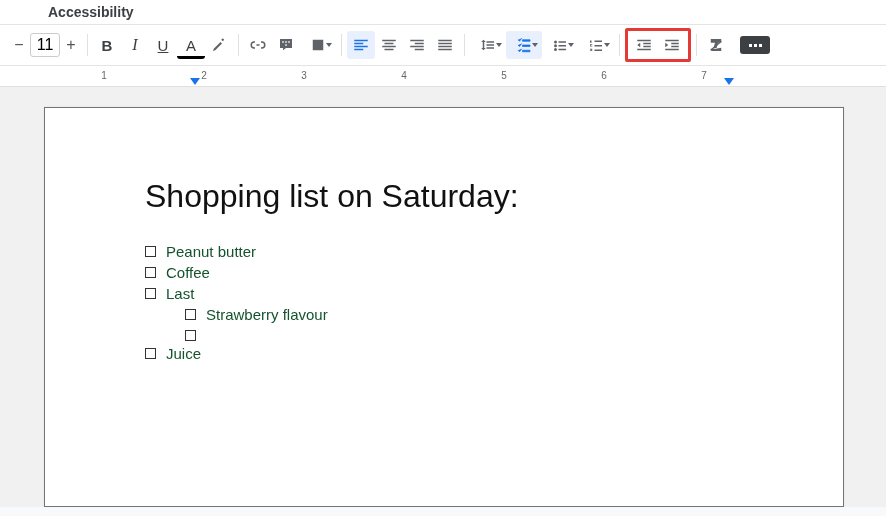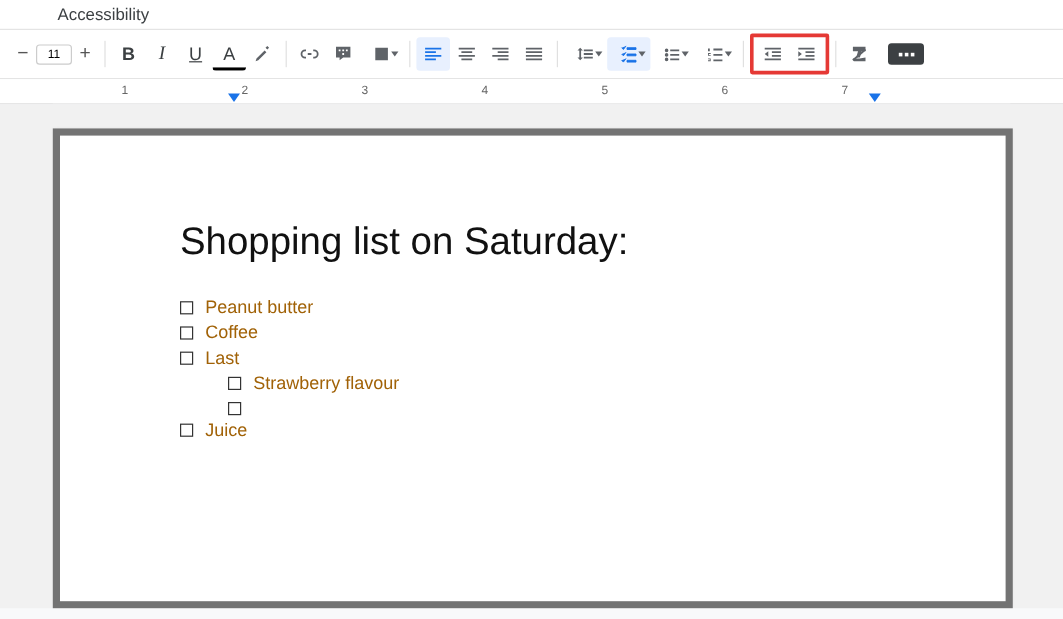--- a/index.html
+++ b/index.html
@@ -12,21 +12,21 @@
   }
   
   .menubar {
     display: flex;
     align-items: center;
     padding: 4px 12px 4px 48px;
     font-size: 14px;
     color: #3c4043;
     background: #fff;
   }
-  .menubar .menu-item { margin-right: 28px; cursor: default; }
+  .menubar .menu-item { margin-right: 28px; cursor: default; font-weight: bold; }
   .menubar .history {
     color: #777;
     text-decoration: underline;
     cursor: pointer;
   }
   
   .toolbar {
     display: flex;
     align-items: center;
     padding: 3px 8px;
@@ -68,21 +68,21 @@
   .font-size {
     display: flex;
     align-items: center;
   }
   .font-size .fs-btn { width:22px; text-align:center; font-size:16px; color:#555; cursor:pointer; }
   .font-size .fs-val {
     width: 30px;
     text-align: center;
     border: 1px solid #ccc;
     border-radius: 3px;
-    font-size: 10px;
+    font-size: 16px;
     padding: 2px 0;
   }
   .highlight-box {
     border: 3px solid #e53935;
     border-radius: 2px;
     padding: 0 2px;
     display: flex;
   }
   .kbd-btn {
     width: 30px; height: 18px;
@@ -129,36 +129,36 @@
   
   .workspace {
     background: #f1f1f1;
     padding: 20px 44px 0 44px;
     height: 420px;
   }
   .page {
     width: 800px;
     min-height: 400px;
     background:#fff;
-    border: 6px solid #737373;
+    border: 1px solid #737373;
     box-shadow: 0 0 3px rgba(0,0,0,0.05);
     padding: 70px 100px 30px 100px;
   }
   .doc-title {
     font-size: 32px;
     color:#111;
     margin: 0 0 26px 0;
     font-weight: normal;
   }
   ul.checklist {
     list-style: none;
     padding: 0;
     margin: 0;
     font-size: 15px;
-    color:#a16207;
+    color:#14532d;
   }
   ul.checklist li {
     padding: 2px 0;
     display: flex;
     align-items:flex-start;
   }
   ul.checklist li .cb {
     display:inline-block;
     width:11px;height:11px;
     border:1.4px solid #333;

